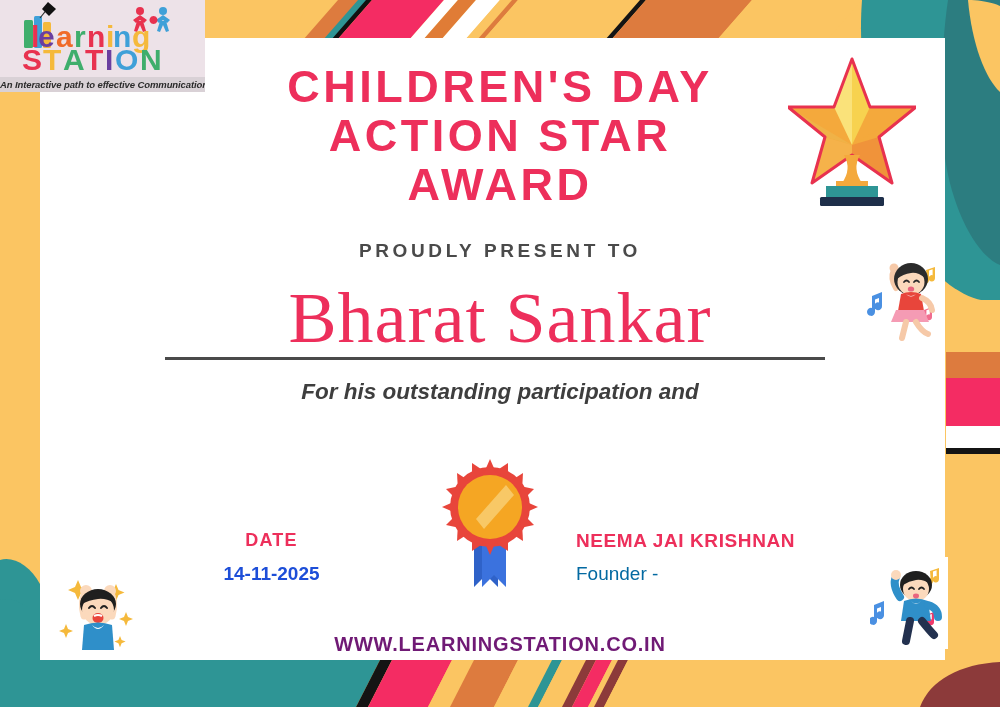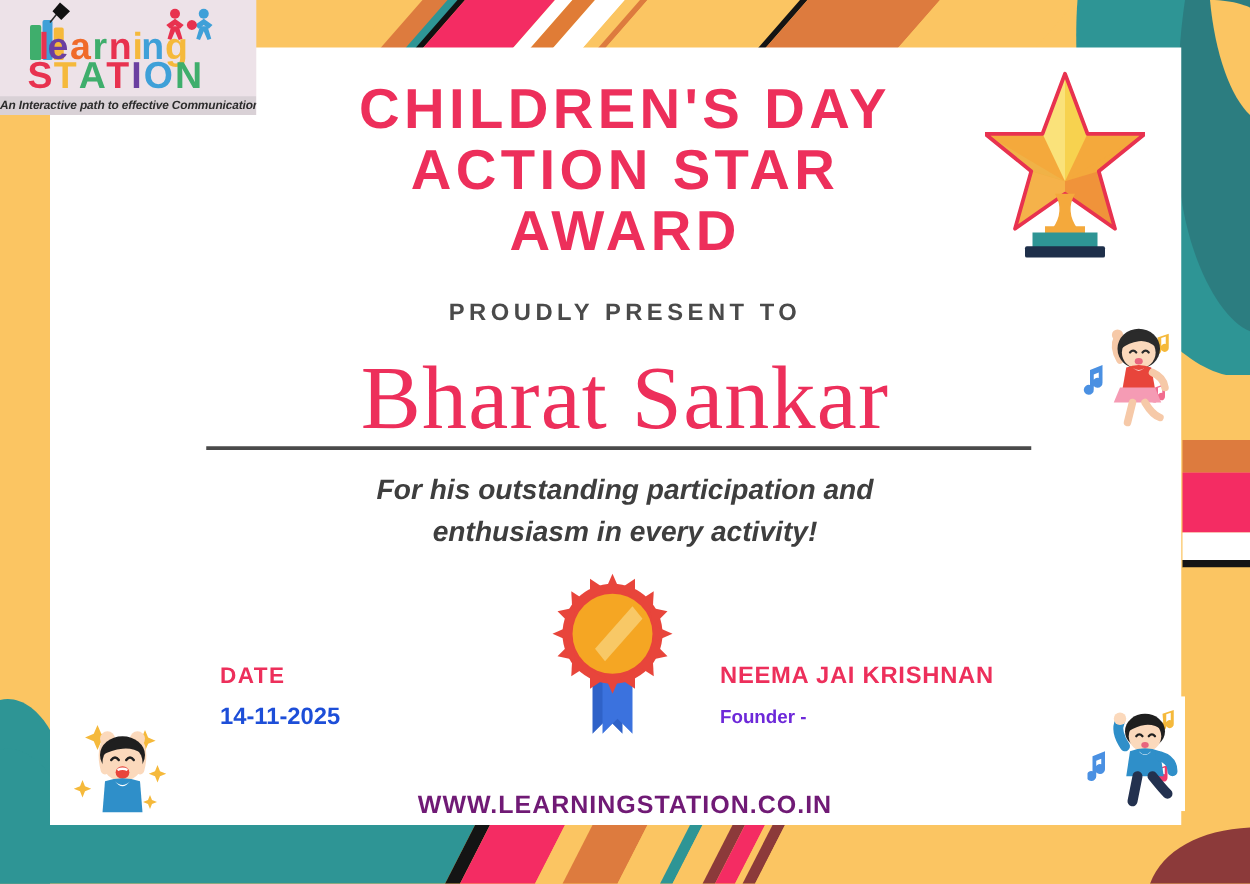--- a/index.html
+++ b/index.html
@@ -100,40 +100,40 @@
     font-weight:700;
     font-style:italic;
     font-size:22.5px;
     line-height:34px;
     z-index:10;
   }
   #citation .cl{display:block;text-align:center;}
 
   
   #date-block{
-    position:absolute;left:176px;width:215px;top:530px;
-    z-index:10;
+    position:absolute;left:164px;width:215px;top:530px;
+    text-align:center;z-index:10;
   }
   #date-block .lbl{
     color:#ED2F5B;font-weight:700;font-size:18px;letter-spacing:1.2px;
   }
   #date-block .val{
     color:#1d4ed8;font-weight:700;font-size:19px;margin-top:12px;
   }
 
   #founder-block{
     position:absolute;left:576px;width:285px;top:530px;
     z-index:10;
   }
   #founder-block .nm{
     color:#ED2F5B;font-weight:700;font-size:19px;letter-spacing:0.6px;
     white-space:nowrap;
   }
   #founder-block .rl{
-    color:#6d28d9;font-weight:700;font-size:15px;line-height:26px;margin-top:9px;
+    color:#0369a1;font-weight:400;font-size:19px;line-height:26px;margin-top:9px;
   }
   #founder-block .rl span{display:block;}
 
   #website{
     position:absolute;left:0;right:0;top:633px;
     text-align:center;
     color:#701a75;
     font-weight:700;
     font-size:20px;
     letter-spacing:0.8px;
@@ -270,21 +270,20 @@
     <span class="tl">CHILDREN'S DAY</span>
     <span class="tl">ACTION STAR</span>
     <span class="tl">AWARD</span>
   </div>
 
   <div id="recipient">Bharat Sankar</div>
   <div id="rule"></div>
 
   <div id="citation">
     <span class="cl">For his outstanding participation and</span>
-    <span class="cl">enthusiasm in every activity!</span>
   </div>
 
   <div id="date-block">
     <div class="lbl">DATE</div>
     <div class="val">14-11-2025</div>
   </div>
 
   <div id="founder-block">
     <div class="nm">NEEMA JAI KRISHNAN</div>
     <div class="rl">

